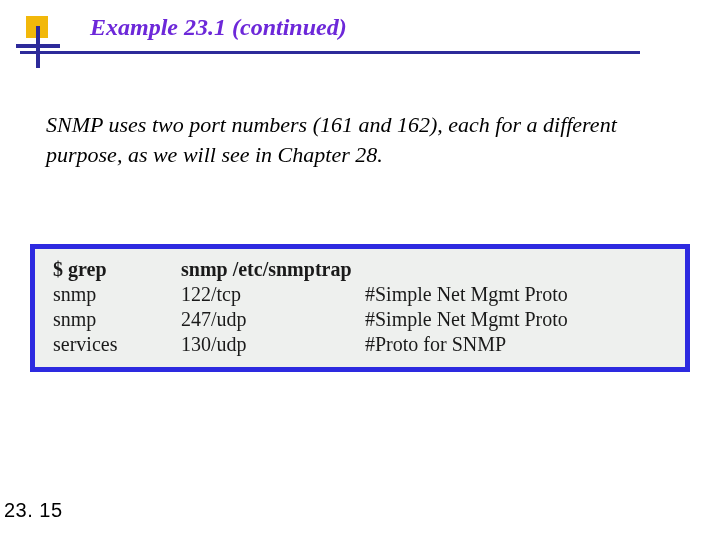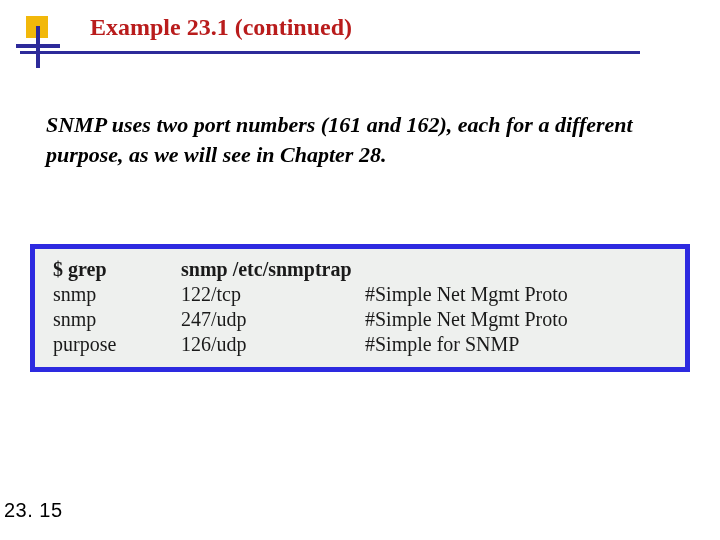--- a/index.html
+++ b/index.html
@@ -47,39 +47,40 @@
     background: #2d2a9a;
   }
 
   .title-wrap {
     position: absolute;
     top: 14px;
     left: 90px;
     right: 20px;
   }
   .title {
+    font-style: italic;
     font-weight: bold;
     font-size: 24px;
-    color: #b91c1c;
+    color: #6d28d9;
   }
   .title-underline {
     margin-top: 10px;
     height: 3px;
     background: #2d2a9a;
     width: 620px;
     margin-left: -70px;
   }
 
   .body-text {
     position: absolute;
     top: 110px;
     left: 46px;
     width: 636px;
     font-style: italic;
-    font-weight: bold;
+    font-weight: normal;
     font-size: 22px;
     line-height: 1.35;
   }
 
   .term-box {
     position: absolute;
     top: 244px;
     left: 30px;
     width: 660px;
     border: 5px solid #2d2ae0;
@@ -142,21 +143,21 @@
       <td class="c1">snmp</td>
       <td class="c2">122/tcp</td>
       <td class="c3">#Simple Net  Mgmt Proto</td>
     </tr>
     <tr>
       <td class="c1">snmp</td>
       <td class="c2">247/udp</td>
       <td class="c3">#Simple Net  Mgmt Proto</td>
     </tr>
     <tr>
-      <td class="c1">purpose</td>
-      <td class="c2">126/udp</td>
-      <td class="c3">#Simple for SNMP</td>
+      <td class="c1">services</td>
+      <td class="c2">130/udp</td>
+      <td class="c3">#Proto for SNMP</td>
     </tr>
   </tbody>
     </table>
 </div>
 
 <div class="page-num">23. 15</div>
 
 </body></html>

